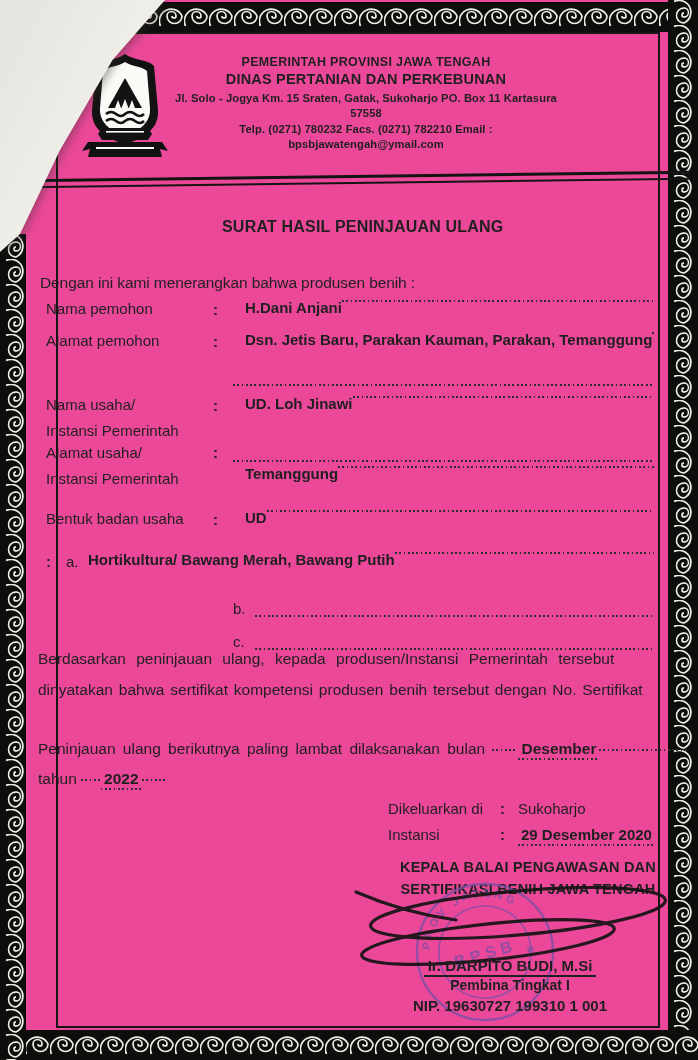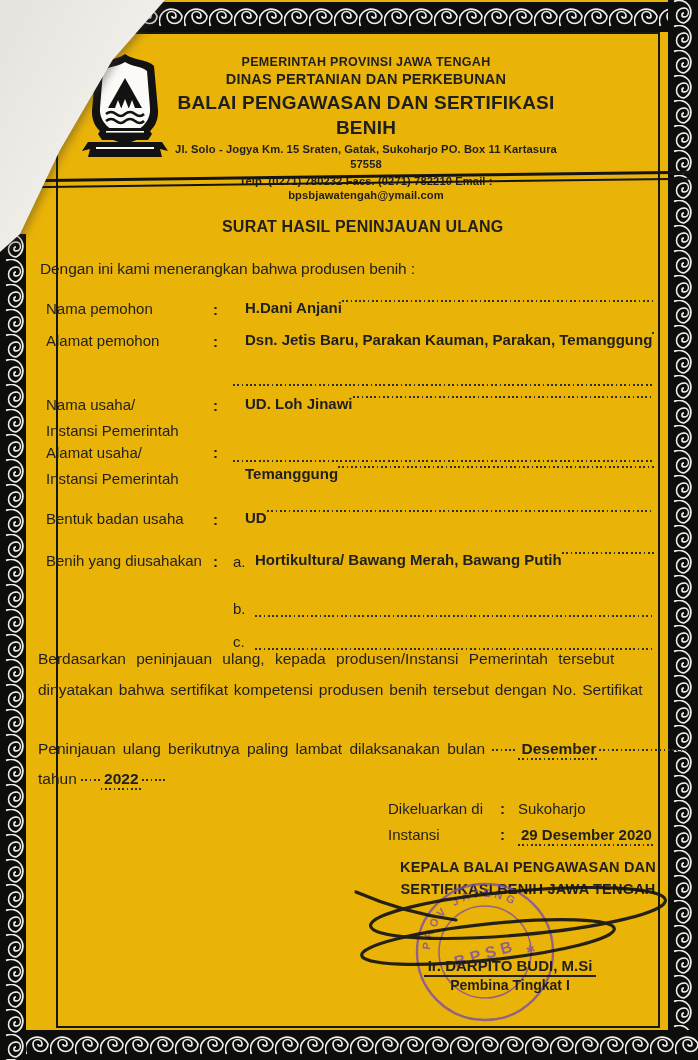--- a/index.html
+++ b/index.html
@@ -1,18 +1,18 @@
 <!DOCTYPE html>
 <html><head>
 <meta charset="utf-8">
 <style>
   html,body{margin:0;padding:0;background:#ffffff;}
   .page{
     position:relative;width:698px;height:1060px;overflow:hidden;
-    background:#eab308;color:#1f1f1f;
+    background:#ec4899;color:#1f1f1f;
     font-family:"Liberation Sans",sans-serif;
   }
   
   .band{position:absolute;z-index:1;display:block;}
   .band-top{left:84px;top:2px;width:614px;height:30px;}
   .band-right{left:668px;top:0;width:30px;height:1060px;}
   .band-bottom{left:0;top:1030px;width:698px;height:30px;}
   .band-left{left:0;top:234px;width:26px;height:826px;}
   
   .ifr{position:absolute;background:#161616;z-index:2;}
@@ -25,21 +25,21 @@
   .hdr .gov1{font-size:12.5px;font-weight:700;letter-spacing:.3px;}
   .hdr .gov2{font-size:14.5px;font-weight:700;letter-spacing:.2px;}
   .hdr .office{font-size:19px;font-weight:700;margin-top:2px;letter-spacing:.2px;}
   .hdr .address,.hdr .contact{font-size:11.2px;font-weight:700;margin-top:2px;letter-spacing:.1px;}
   .logo{position:absolute;left:82px;top:52px;z-index:3;}
   .rule{position:absolute;left:28px;width:662px;background:#141414;z-index:3;transform:rotate(-0.75deg);}
   .rule1{top:175px;height:3px;}
   .rule2{top:182px;height:1.5px;}
   
   .title{position:absolute;left:222px;top:218px;font-size:16px;font-weight:700;z-index:3;letter-spacing:.2px;}
-  .intro{position:absolute;left:40px;top:260px;font-size:15.5px;z-index:3;letter-spacing:-.1px;}
+  .intro{position:absolute;left:40px;top:274px;font-size:15.5px;z-index:3;letter-spacing:-.1px;}
   
   .frow{position:absolute;left:46px;right:44px;display:flex;align-items:flex-end;font-size:15px;z-index:3;}
   .flabel{width:167px;flex:none;line-height:1.15;padding-bottom:1px;}
   .fcolon{width:20px;flex:none;font-weight:700;padding-bottom:1px;}
   .vprefix{flex:none;width:22px;padding-bottom:1px;}
   .fval{flex:1;display:flex;justify-content:flex-end;min-width:0;}
   .vtext{font-weight:700;padding-left:12px;white-space:nowrap;line-height:1.1;margin-bottom:2px;}
   .center .vtext{text-align:center;padding-left:0;}
   .dotline{height:2px;width:100%;background-image:repeating-linear-gradient(90deg,#2e2e2e 0 1.7px,transparent 1.7px 4.3px);}
   .flabel2{position:absolute;left:46px;font-size:15px;z-index:3;}
@@ -128,21 +128,20 @@
     <path d="M24 69 q5 -4 10 0 q5 4 9 0 q5 -4 10 0 q5 4 9 0" fill="none" stroke="#121212" stroke-width="2.6"></path>
     <path d="M20 76 h46 l4 6 l-4 6 h-46 l-4 -6 Z" fill="#121212"></path>
     <path d="M6 90 h74 l6 9 l-8 -2 l2 8 h-74 l2 -8 l-8 2 Z" fill="#121212"></path>
     <rect x="24" y="79" width="38" height="1.6" fill="#fbfaf6"></rect>
     <rect x="14" y="95" width="58" height="2" fill="#fbfaf6"></rect>
   </svg>
 
   <div class="hdr">
     <div class="gov1">PEMERINTAH PROVINSI JAWA TENGAH</div>
     <div class="gov2">DINAS PERTANIAN DAN PERKEBUNAN</div>
-    <div class="office">BALAI PENGAWASAN DAN SERTIFIKASI BENIH</div>
     <div class="address">Jl. Solo - Jogya Km. 15 Sraten, Gatak, Sukoharjo PO. Box 11 Kartasura 57558</div>
     <div class="contact">Telp. (0271) 780232 Facs. (0271) 782210  Email : bpsbjawatengah@ymail.com</div>
   </div>
   <div class="rule rule1"></div>
   <div class="rule rule2"></div>
 
   <div class="title">SURAT HASIL PENINJAUAN ULANG</div>
   <div class="intro">Dengan ini kami menerangkan bahwa produsen benih :</div>
 
   <div class="frow" style="top:300px">
@@ -194,21 +193,20 @@
   <div class="frow" style="top:510px">
     <span class="flabel">Bentuk badan usaha</span>
     <span class="fcolon">:</span>
     <span class="fval">
       <span class="vtext">UD</span>
       <span class="dotline"></span>
     </span>
   </div>
 
   <div class="frow center" style="top:552px">
-    <span class="flabel">Benih yang diusahakan</span>
     <span class="fcolon">:</span>
     <span class="vprefix">a.</span>
     <span class="fval">
       <span class="vtext">Hortikultura/ Bawang Merah, Bawang Putih</span>
       <span class="dotline"></span>
     </span>
   </div>
   <div class="subrow" style="top:600px">
     <span class="vprefix">b.</span>
     <span class="dotline"></span>
@@ -265,18 +263,19 @@
       <path d="M8 6 C 45 22, 78 30, 108 34"></path>
       <ellipse cx="170" cy="27" rx="148" ry="22" transform="rotate(-5 170 27)"></ellipse>
       <ellipse cx="140" cy="56" rx="127" ry="18" transform="rotate(-6 140 56)"></ellipse>
     </g>
   </svg>
 
   <div class="signame">
     <span>Ir. DARPITO BUDI, M.Si</span>
   </div>
   <div class="sigrank">Pembina Tingkat I</div>
+  <div class="signip">NIP. 19630727 199310 1 001</div>
 
   <div class="fold-wrap">
     <div class="fold"></div>
   </div>
 
 </div>
 
 </body></html>

